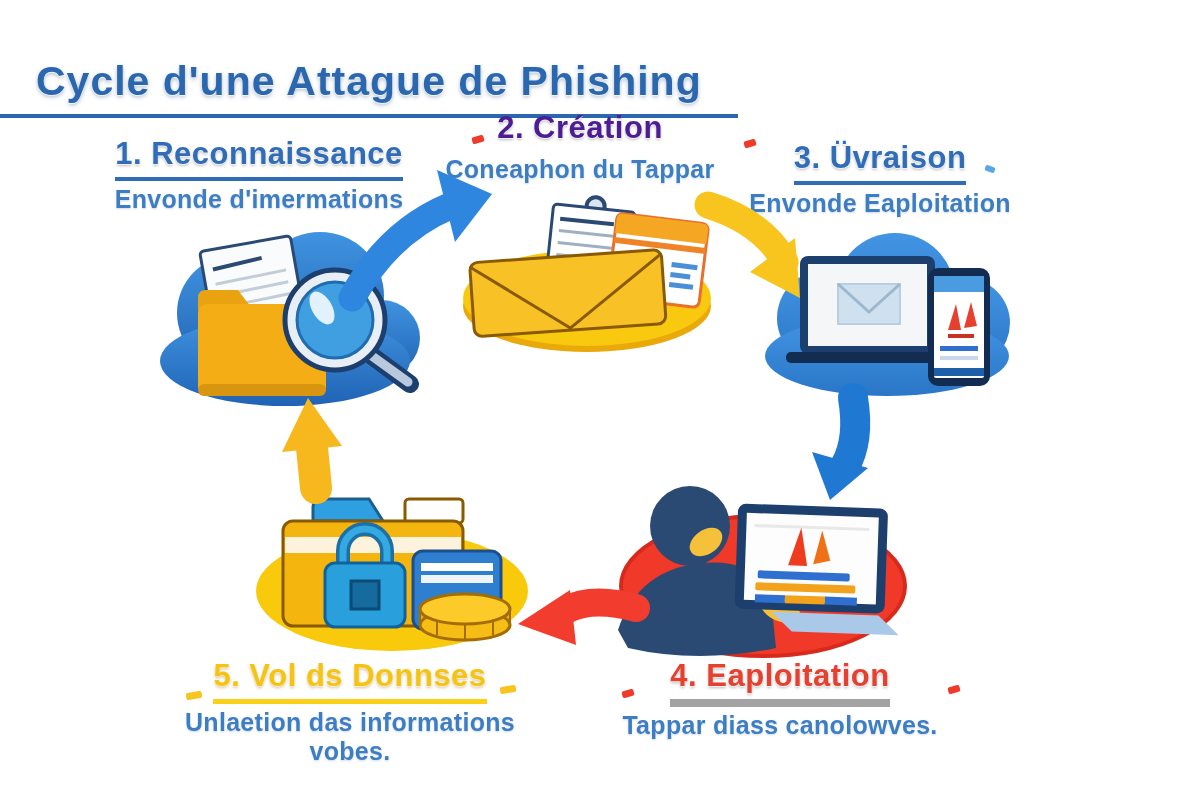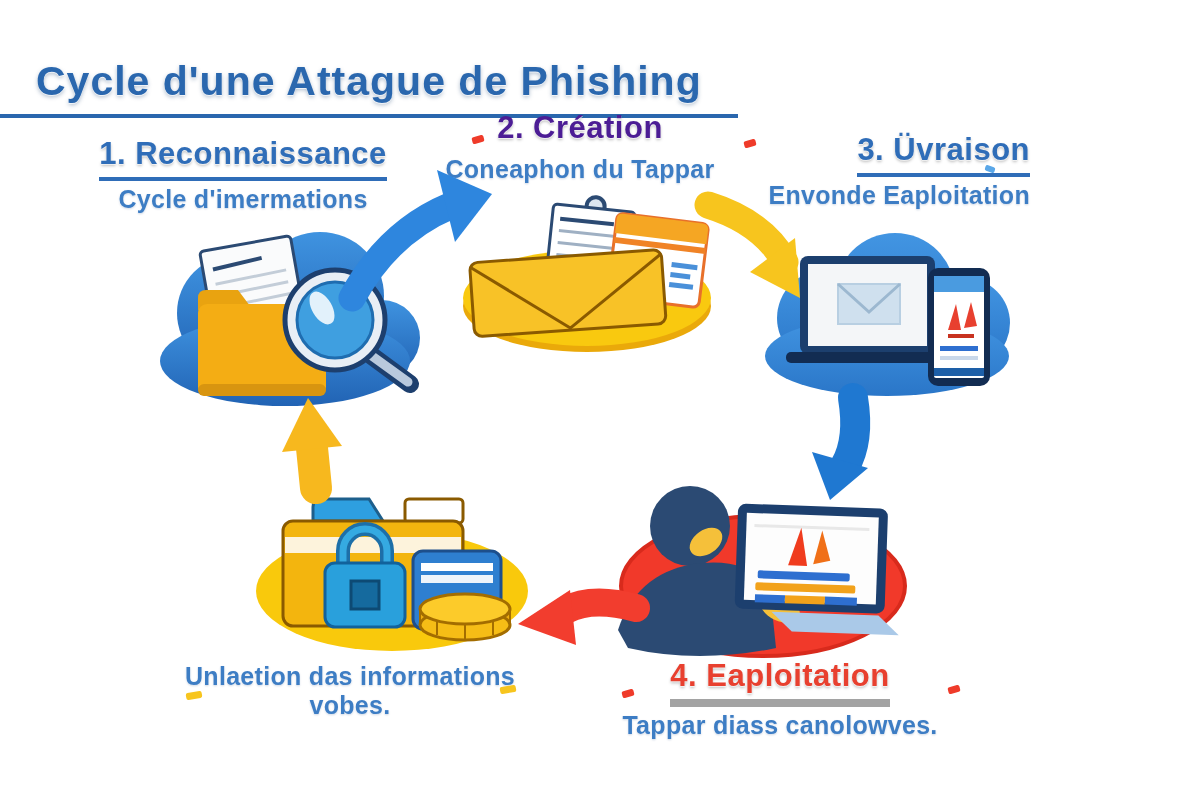--- a/index.html
+++ b/index.html
@@ -44,41 +44,42 @@
 </style>
 </head>
 <body>
 
 <div class="canvas">
 
   <div class="main-title">
     <span>Cycle d'une Attague de Phishing</span>
   </div>
 
-  <div class="stage-block" style="left:88px;top:136px;width:310px;">
+  <div class="stage-block" style="left:104px;top:136px;width:310px;">
     <div class="stage-title c-blue">1. Reconnaissance</div>
-    <div class="stage-subtitle">Cycle d'imermations</div>
+    <div class="stage-subtitle">Envonde d'imermations</div>
   </div>
 
   <div class="stage-block" style="left:430px;top:110px;width:300px;">
     <div class="stage-title c-red-noline">2. Création</div>
     <div class="stage-subtitle">Coneaphon du Tappar</div>
   </div>
 
-  <div class="stage-block" style="left:730px;top:132px;width:300px;text-align:right;">
+  <div class="stage-block" style="left:730px;top:140px;width:300px;">
     <div class="stage-title c-blue">3. Üvraison</div>
     <div class="stage-subtitle">Envonde Eaploitation</div>
   </div>
 
   <div class="stage-block" style="left:600px;top:658px;width:360px;">
     <div class="stage-title c-red">4. Eaploitation</div>
     <div class="stage-subtitle">Tappar diass canolowves.</div>
   </div>
 
   <div class="stage-block" style="left:170px;top:658px;width:360px;">
+    <div class="stage-title c-yellow">5. Vol ds Donnses</div>
     <div class="stage-subtitle">Unlaetion das informations vobes.</div>
   </div>
 
   <svg class="icon" style="left:150px;top:208px;" width="270" height="200" viewBox="0 0 270 200">
     <defs>
       <linearGradient id="cg1" x1="0" y1="0" x2="0" y2="1">
         <stop offset="0" stop-color="#3f93e0"></stop>
           <stop offset="1" stop-color="#2163b4"></stop>
       </linearGradient>
     </defs>

